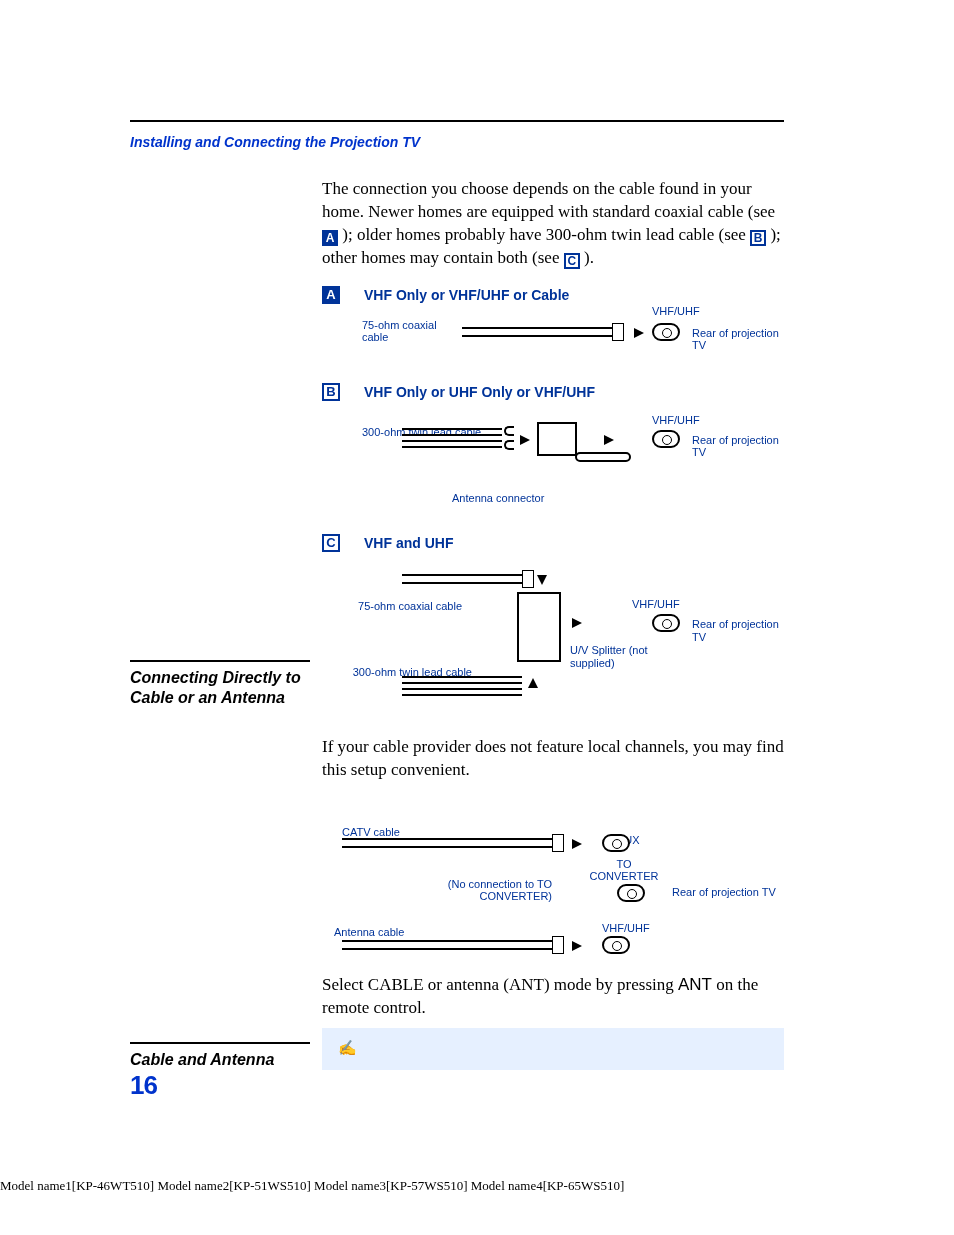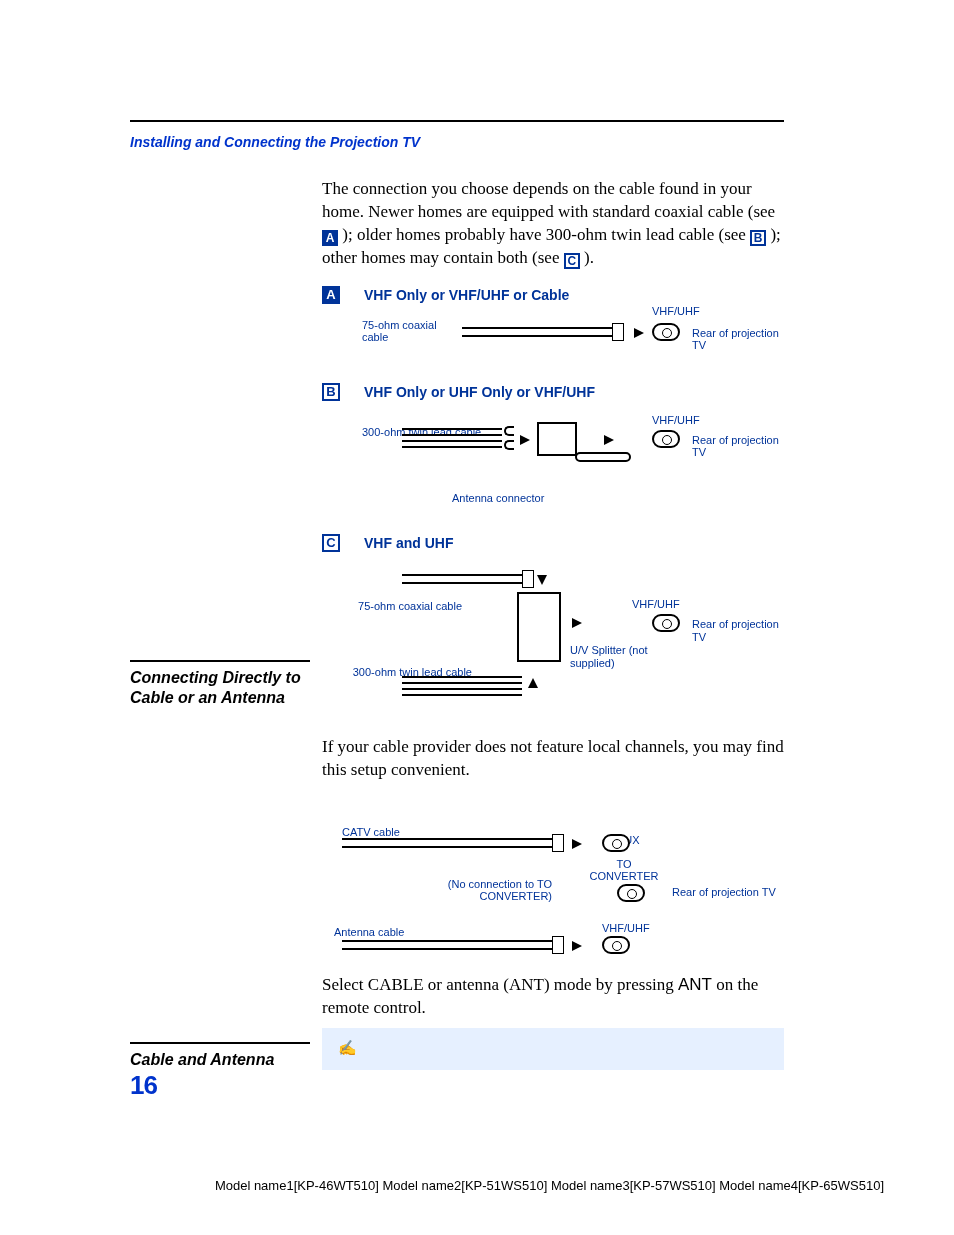--- a/index.html
+++ b/index.html
@@ -49,21 +49,21 @@
   .twinlead::after { bottom:0; }
   .fork { position:absolute; width:10px; height:10px; border:2px solid #000; border-right:0; border-radius: 6px 0 0 6px; }
 
   .box { position:absolute; border:2px solid #000; background:#fff; }
 
   .note-box { background: #e6f0ff; padding: 10px 16px 12px 16px; margin-top: 8px; font-family: Arial, Helvetica, sans-serif; font-size: 15px; line-height: 1.35; }
   .note-icon::before { content: "\270D"; margin-right: 6px; }
 
   .page-num { position: absolute; left: 130px; top: 1070px; font-family: Arial, Helvetica, sans-serif; font-weight: 900; color: #0033cc; font-size: 26px; letter-spacing: -1px; }
 
-  .footer { position: absolute; bottom: 40px; left: 0; right: 0; text-align: right; font-family: Liberation Sans, sans-serif; font-size: 13px; line-height: 1.3; }
+  .footer { position: absolute; bottom: 40px; left: 0; right: 0; text-align: left; font-family: Liberation Serif, serif; font-size: 13px; line-height: 1.3; }
 
   .sans { font-family: Arial, Helvetica, sans-serif; }
 </style>
 </head>
 <body>
 
 <div class="page">
 
   <div class="rule-top"></div>
   <div class="chapter-crumb">Installing and Connecting the Projection TV</div>

